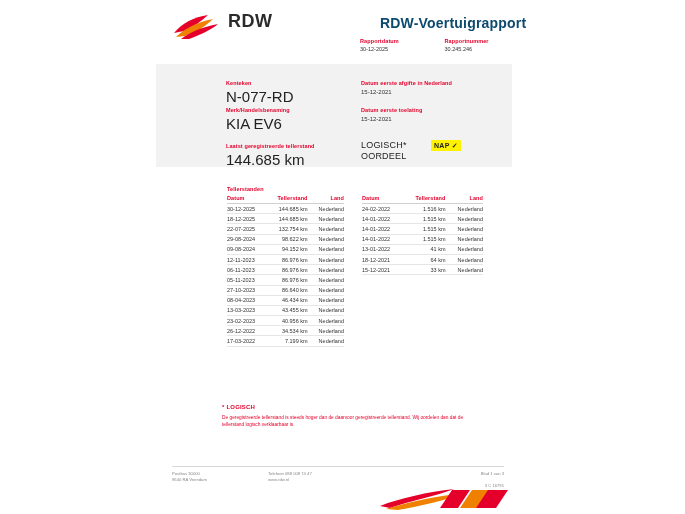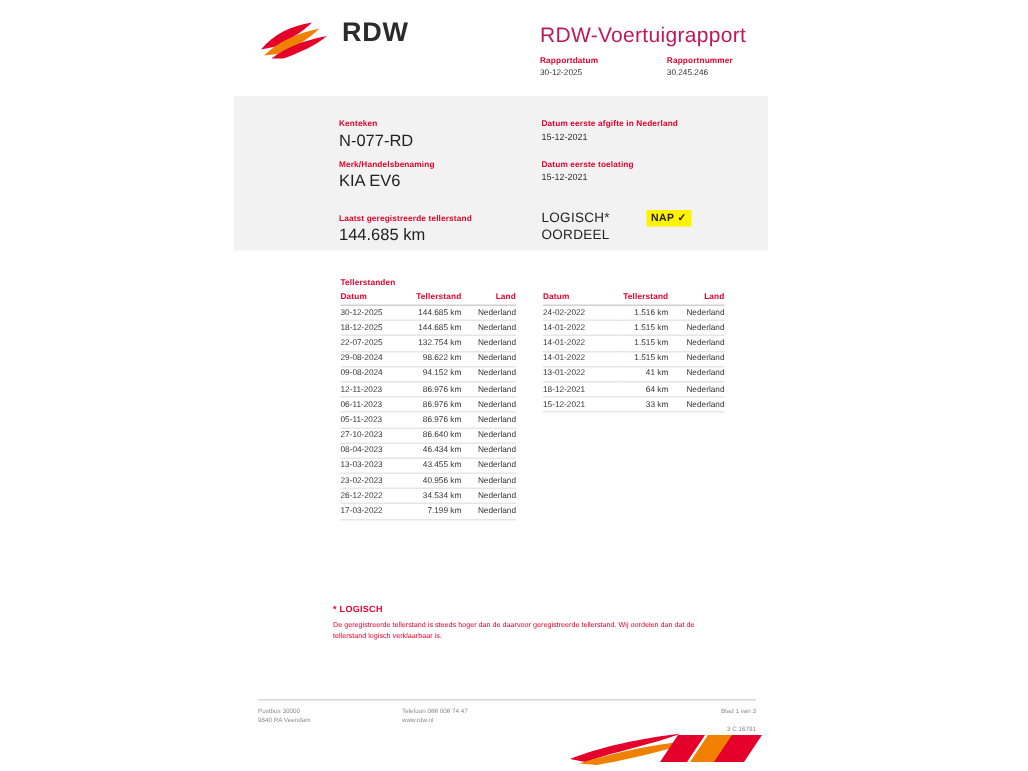--- a/index.html
+++ b/index.html
@@ -40,25 +40,25 @@
     position: absolute;
     left: 228px;
     top: 11px;
     font-size: 18px;
     font-weight: bold;
     letter-spacing: 0.5px;
     color: #2b2b2b;
   }
   .report-title {
     position: absolute;
-    left: 360px;
+    left: 380px;
     top: 15px;
     font-size: 14px;
-    font-weight: normal;
-    color: #be185d;
+    font-weight: bold;
+    color: #0c4a6e;
     letter-spacing: 0.2px;
   }
   .meta-row {
     position: absolute;
     left: 360px;
     top: 38px;
     width: 240px;
     font-size: 5.5px;
   }
   .meta-col {
@@ -90,21 +90,21 @@
   .sum-label {
     position: absolute;
     color: #e4002b;
     font-weight: bold;
     font-size: 5.5px;
     letter-spacing: 0.1px;
   }
   .sum-value {
     position: absolute;
     color: #222222;
-    font-size: 11px;
+    font-size: 15px;
   }
   .sum-value.small {
     font-size: 6px;
     color: #333333;
   }
   #kenteken-label { left: 70px; top: 16px; }
   #kenteken-value { left: 70px; top: 24px; }
   #merk-label     { left: 70px; top: 43px; }
   #merk-value     { left: 70px; top: 51px; text-align: right; }
   #tellerstand-label { left: 70px; top: 79px; }

